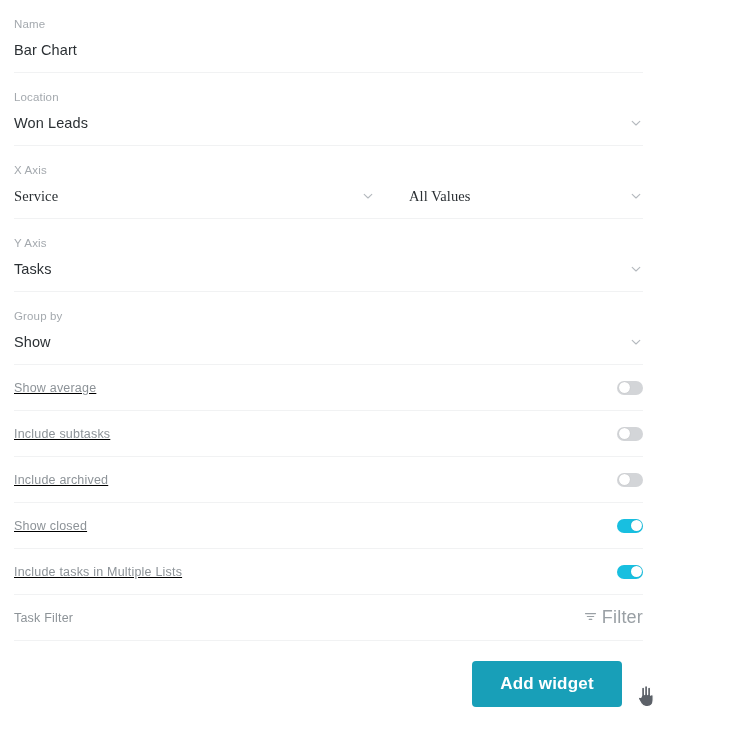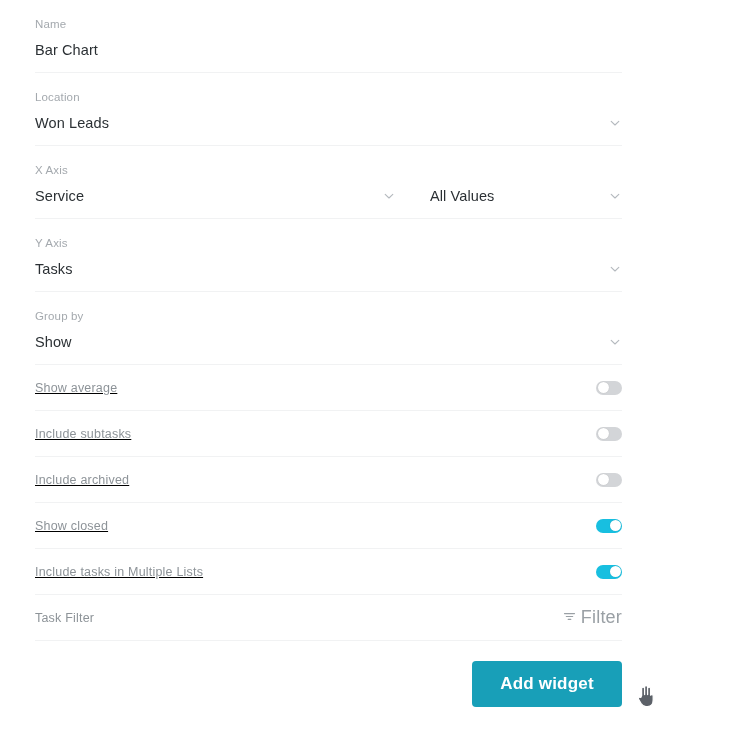--- a/index.html
+++ b/index.html
@@ -15,21 +15,21 @@
     overflow: hidden;
     position: relative;
   }
 
   .panel {
     position: absolute;
     left: 0; top: 0;
     width: 657px;
     height: 730px;
     box-sizing: border-box;
-    padding: 0 35px;
+    padding: 0 14px;
     background: #ffffff;
   }
 
   
   .field {
     position: relative;
     border-bottom: 1px solid #f1f2f3;
     padding-top: 17px;
     padding-bottom: 13px;
   }
@@ -56,21 +56,21 @@
   
   .chevron {
     flex: 0 0 auto;
     width: 14px;
     height: 14px;
     position: relative;
   }
   .chevron svg { display: block; }
 
   
-  .split { display: flex; align-items: center; }
+  .split { display: flex; align-items: center; font-family: Liberation Serif, serif; }
   .split .col-a {
     flex: 0 0 361px;
     display: flex;
     align-items: center;
   }
   .split .col-a .field-value { flex: 1 1 auto; }
   .split .col-b {
     flex: 1 1 auto;
     display: flex;
     align-items: center;

